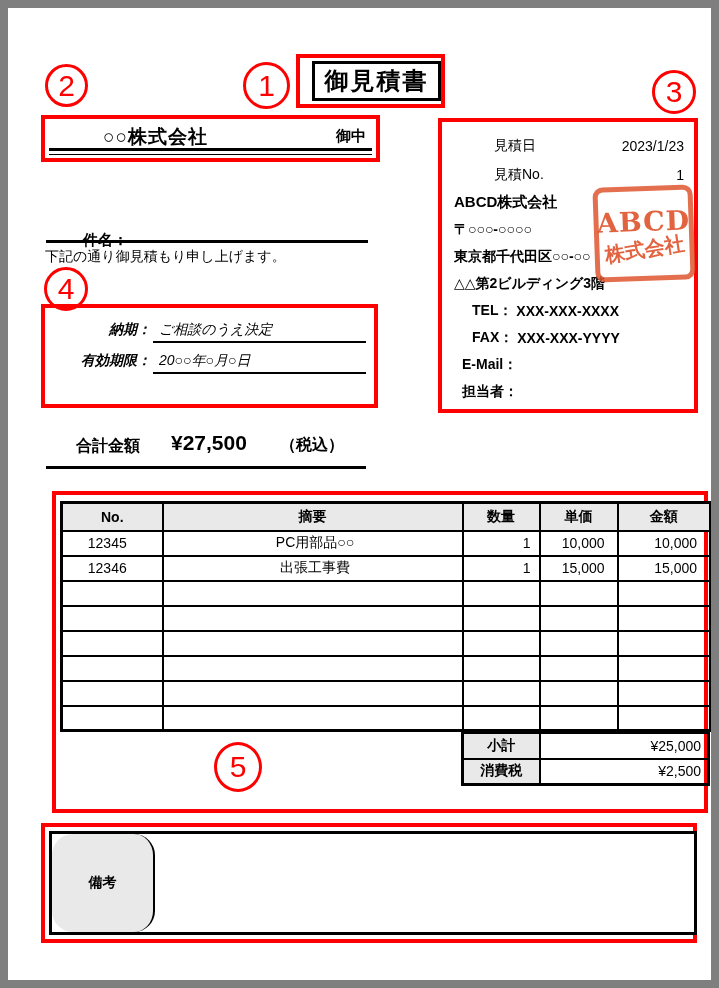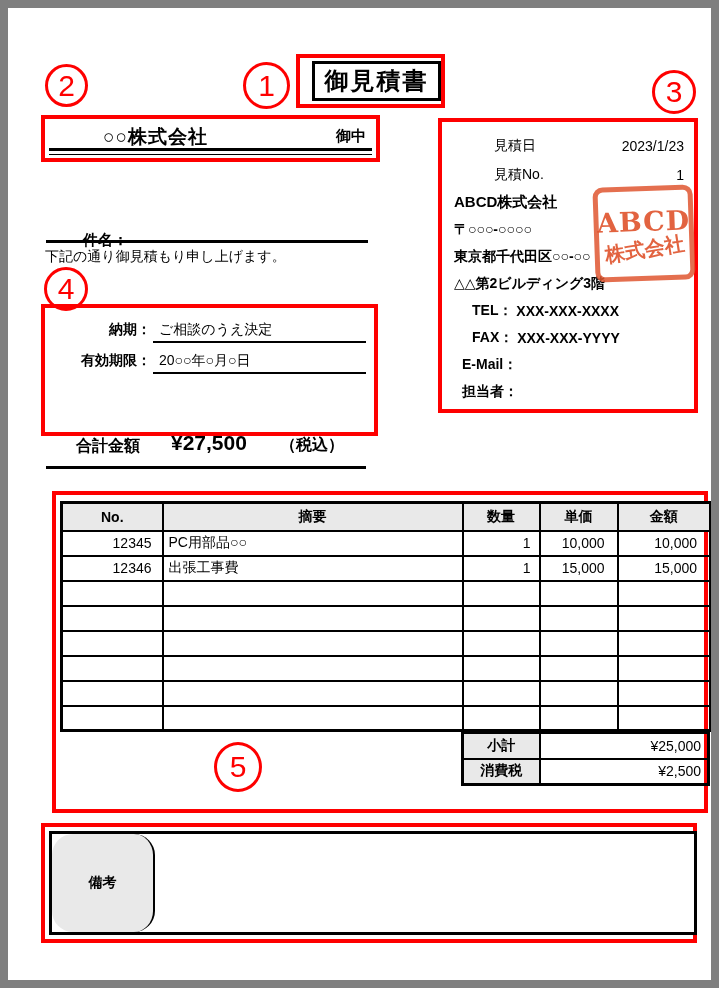--- a/index.html
+++ b/index.html
@@ -41,39 +41,39 @@
            font-family:"DejaVu Serif","Liberation Serif",serif; }
   .stamp-l1 { font-size:27px; font-weight:bold; letter-spacing:1px; line-height:1; }
   .stamp-l2 { font-size:20px; font-weight:bold; transform:rotate(-7deg); margin-top:4px; line-height:1; }
 
   
   .subject-label { position:absolute; left:75px; top:223px; font-size:15px; font-weight:bold; }
   .subject-line { position:absolute; left:38px; top:232px; width:322px; height:3px; background:#000; }
   .greeting { position:absolute; left:37px; top:240px; font-size:14px; }
 
   
-  .terms { left:33px; top:296px; width:337px; height:132px; padding:6px 8px 16px 0; }
+  .terms { left:33px; top:296px; width:337px; height:104px; padding:6px 8px 16px 0;font-style:italic; }
   .terms-row { display:flex; height:31px; align-items:center; }
   .terms-label { width:106px; text-align:right; font-size:14px; font-weight:bold; flex:none; }
   .terms-value { flex:1; font-size:14px; border-bottom:2px solid #000; height:26px; line-height:24px; padding-left:6px; margin-left:2px; }
 
   
   .total-label { position:absolute; left:68px; top:428px; font-size:16px; font-weight:bold; }
   .total-amount { position:absolute; left:163px; top:423px; font-size:21px; font-weight:bold; }
   .total-tax { position:absolute; left:272px; top:427px; font-size:16px; font-weight:bold; }
   .total-line { position:absolute; left:38px; top:458px; width:320px; height:3px; background:#000; }
 
   
   .tablebox { left:44px; top:483px; width:656px; height:322px; }
   table.main { position:absolute; left:4px; top:6px; border-collapse:collapse; table-layout:fixed; width:649px; }
   table.main th, table.main td { border:2px solid #000; font-size:14px; height:25px; overflow:hidden; white-space:nowrap; }
   table.main { border:3px solid #000; }
   table.main th { background:#e9e9e9; font-weight:bold; height:28px; text-align:center; }
-  td.c-no { text-align:right; padding-right:10px;border-radius:9px; }
-  td.c-desc { text-align:left; padding-left:5px; }
+  td.c-no { text-align:center; padding-right:10px;border-radius:9px; }
+  td.c-desc { text-align:center; padding-left:5px; }
   td.c-qty { text-align:right; padding-right:8px; }
   td.c-unit, td.c-amt { text-align:right; padding-right:12px; }
 
   table.sum { position:absolute; left:405px; top:236px; border-collapse:collapse; table-layout:fixed; width:249px; border:3px solid #000; }
   table.sum td { border:2px solid #000; font-size:14px; height:26px; }
   td.s-lbl { background:#e9e9e9; font-weight:bold; text-align:center; width:77px; }
   td.s-val { text-align:right; padding-right:6px; }
 
   
   .remarksbox { left:33px; top:815px; width:656px; height:120px; }

